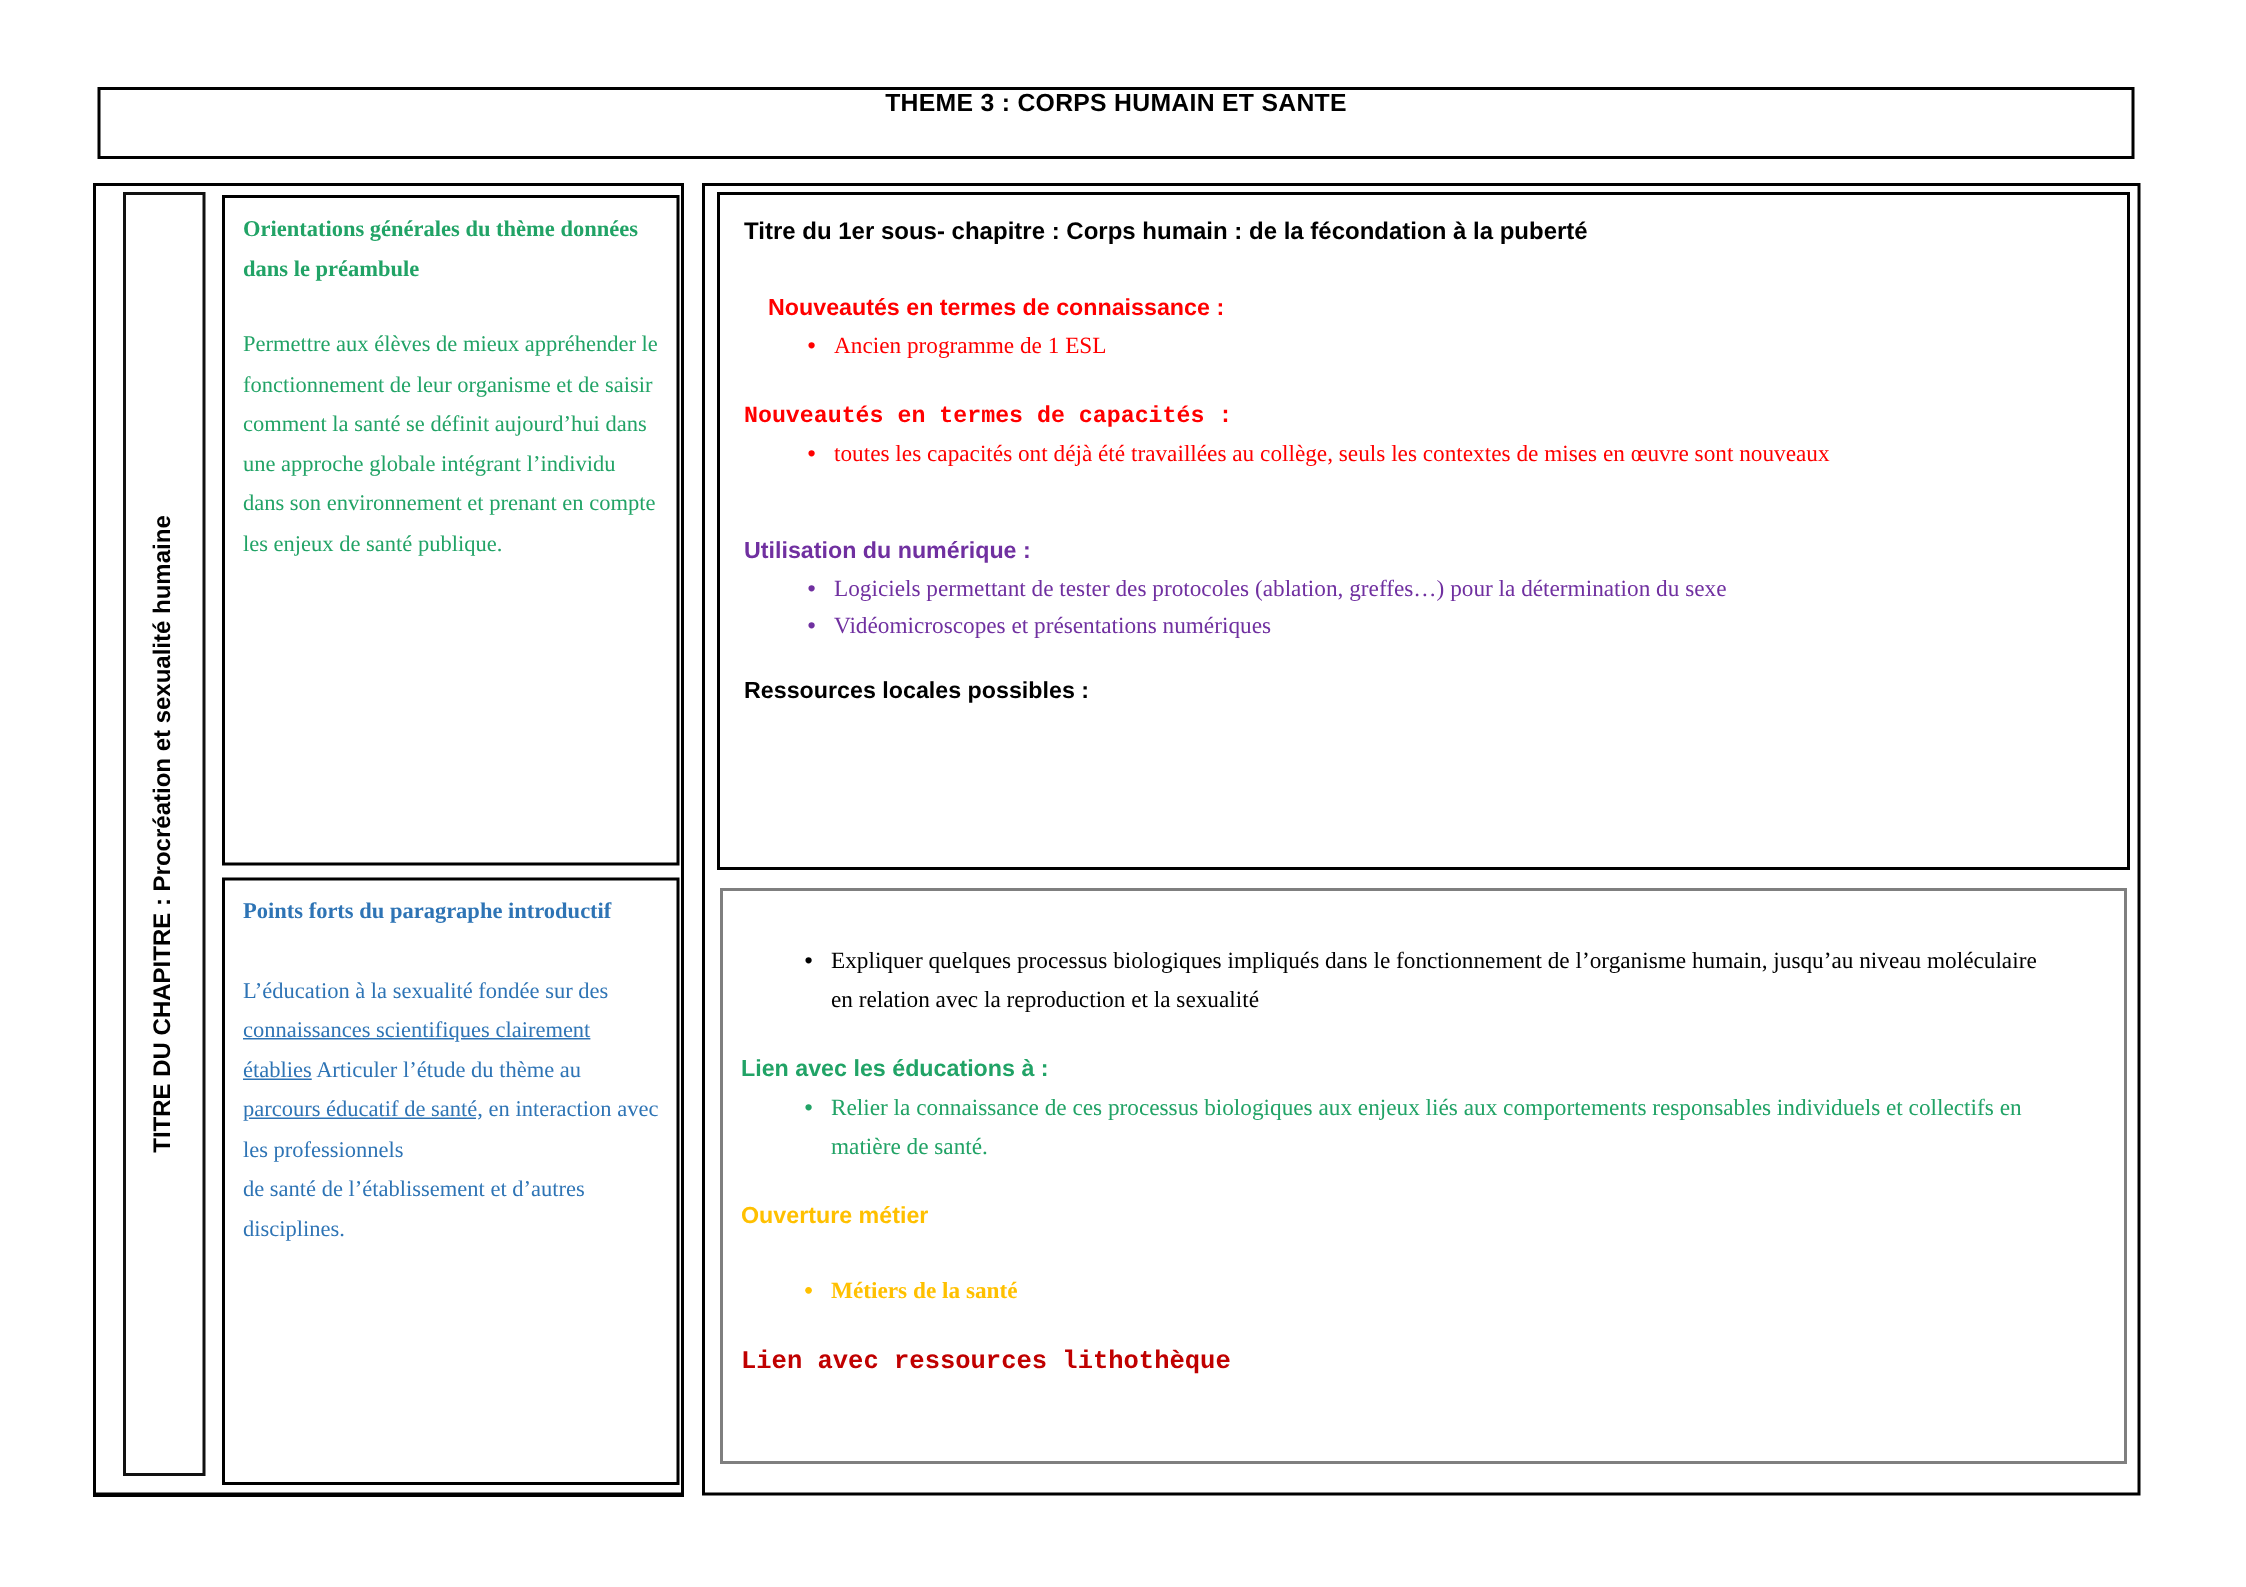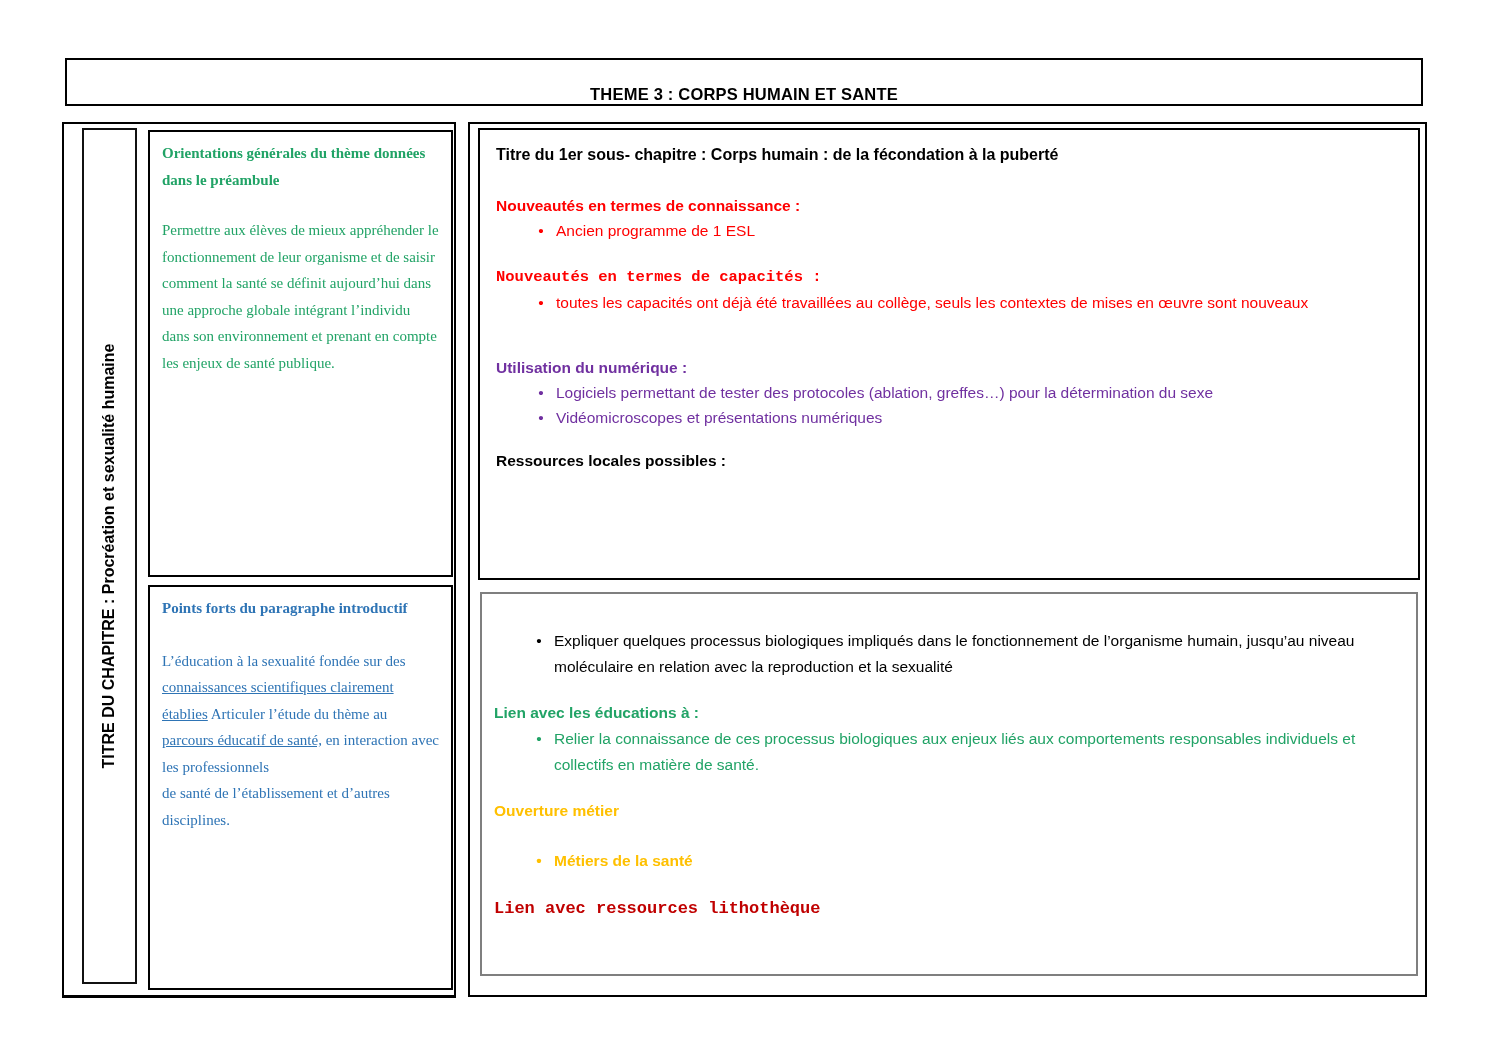--- a/index.html
+++ b/index.html
@@ -6,21 +6,21 @@
   body {
     width:1497px; height:1058px; position:relative;
     background:#ffffff; font-family:"Liberation Sans", sans-serif;
     color:#000;
   }
   .abs { position:absolute; box-sizing:border-box; }
 
   
   .title-box {
     left:65px; top:58px; width:1358px; height:48px;
-    border:2px solid #000; display:flex; align-items:flex-end; justify-content:center;
+    border:2px solid #000; display:flex; align-items:flex-start; justify-content:center;
   }
   .title-box span { font-weight:bold; font-size:16.5px; letter-spacing:0.2px; }
 
   
   .left-group  { left:62px;  top:122px; width:394px; height:876px; border:2px solid #000; border-bottom-width:3px; }
   .right-group { left:468px; top:122px; width:959px; height:875px; border:2px solid #000; }
 
   .vertical-box {
     left:82px; top:128px; width:55px; height:856px; border:2px solid #111;
     display:flex; align-items:center; justify-content:center; overflow:visible;
@@ -54,24 +54,24 @@
   .h-r { font-weight:bold; }
   .c-red     { color:#FF0000; }
   .c-purple  { color:#7030A0; }
   .c-black   { color:#000000; }
   .c-green   { color:#21A366; }
   .c-orange  { color:#FFC000; }
   .c-darkred { color:#C00000; }
 
   .bullet { display:flex; }
   .bullet .dot { width:30px; margin-left:30px; text-align:center; flex:none; }
-  .bullet .txt { flex:1; padding-right:40px; }
+  .bullet .txt { flex:1; padding-right:40px;font-family:Liberation Serif, serif; }
   .bold { font-weight:bold; }
 
-  .mt-26 { margin-top:26px; }
+  .mt-26 { margin-top:26px;margin-left:16px; }
   .mt-24 { margin-top:24px; }
   .mt-22 { margin-top:22px;font-family:Liberation Mono, monospace; }
   .mt-20 { margin-top:20px; }
   .mt-18 { margin-top:18px; }
   .mt-40 { margin-top:40px; }
   .litho { font-size:17px; }
 </style>
 </head>
 <body>
 

